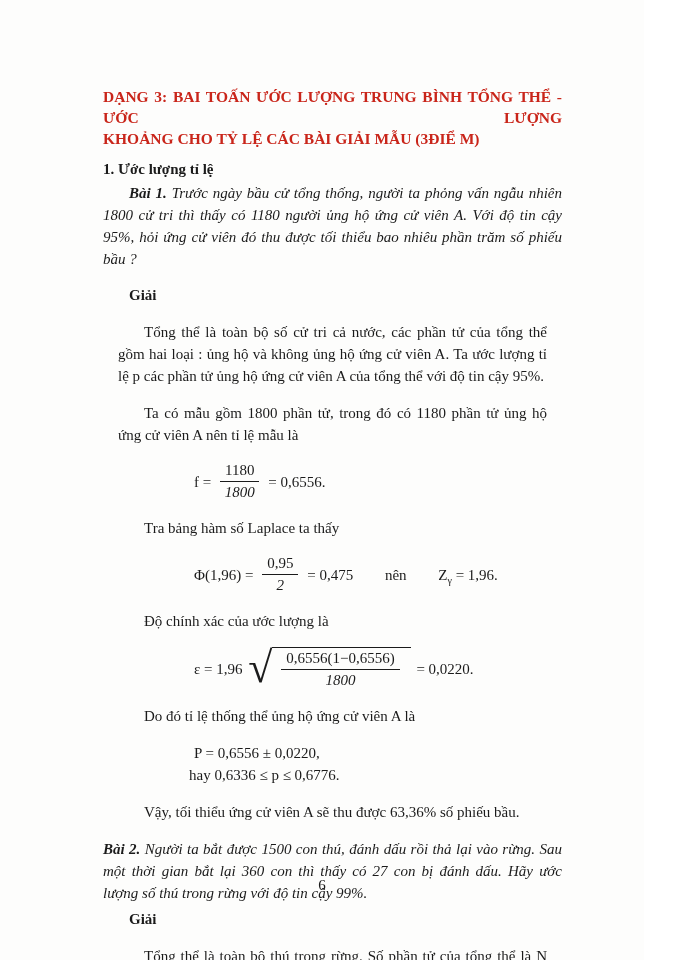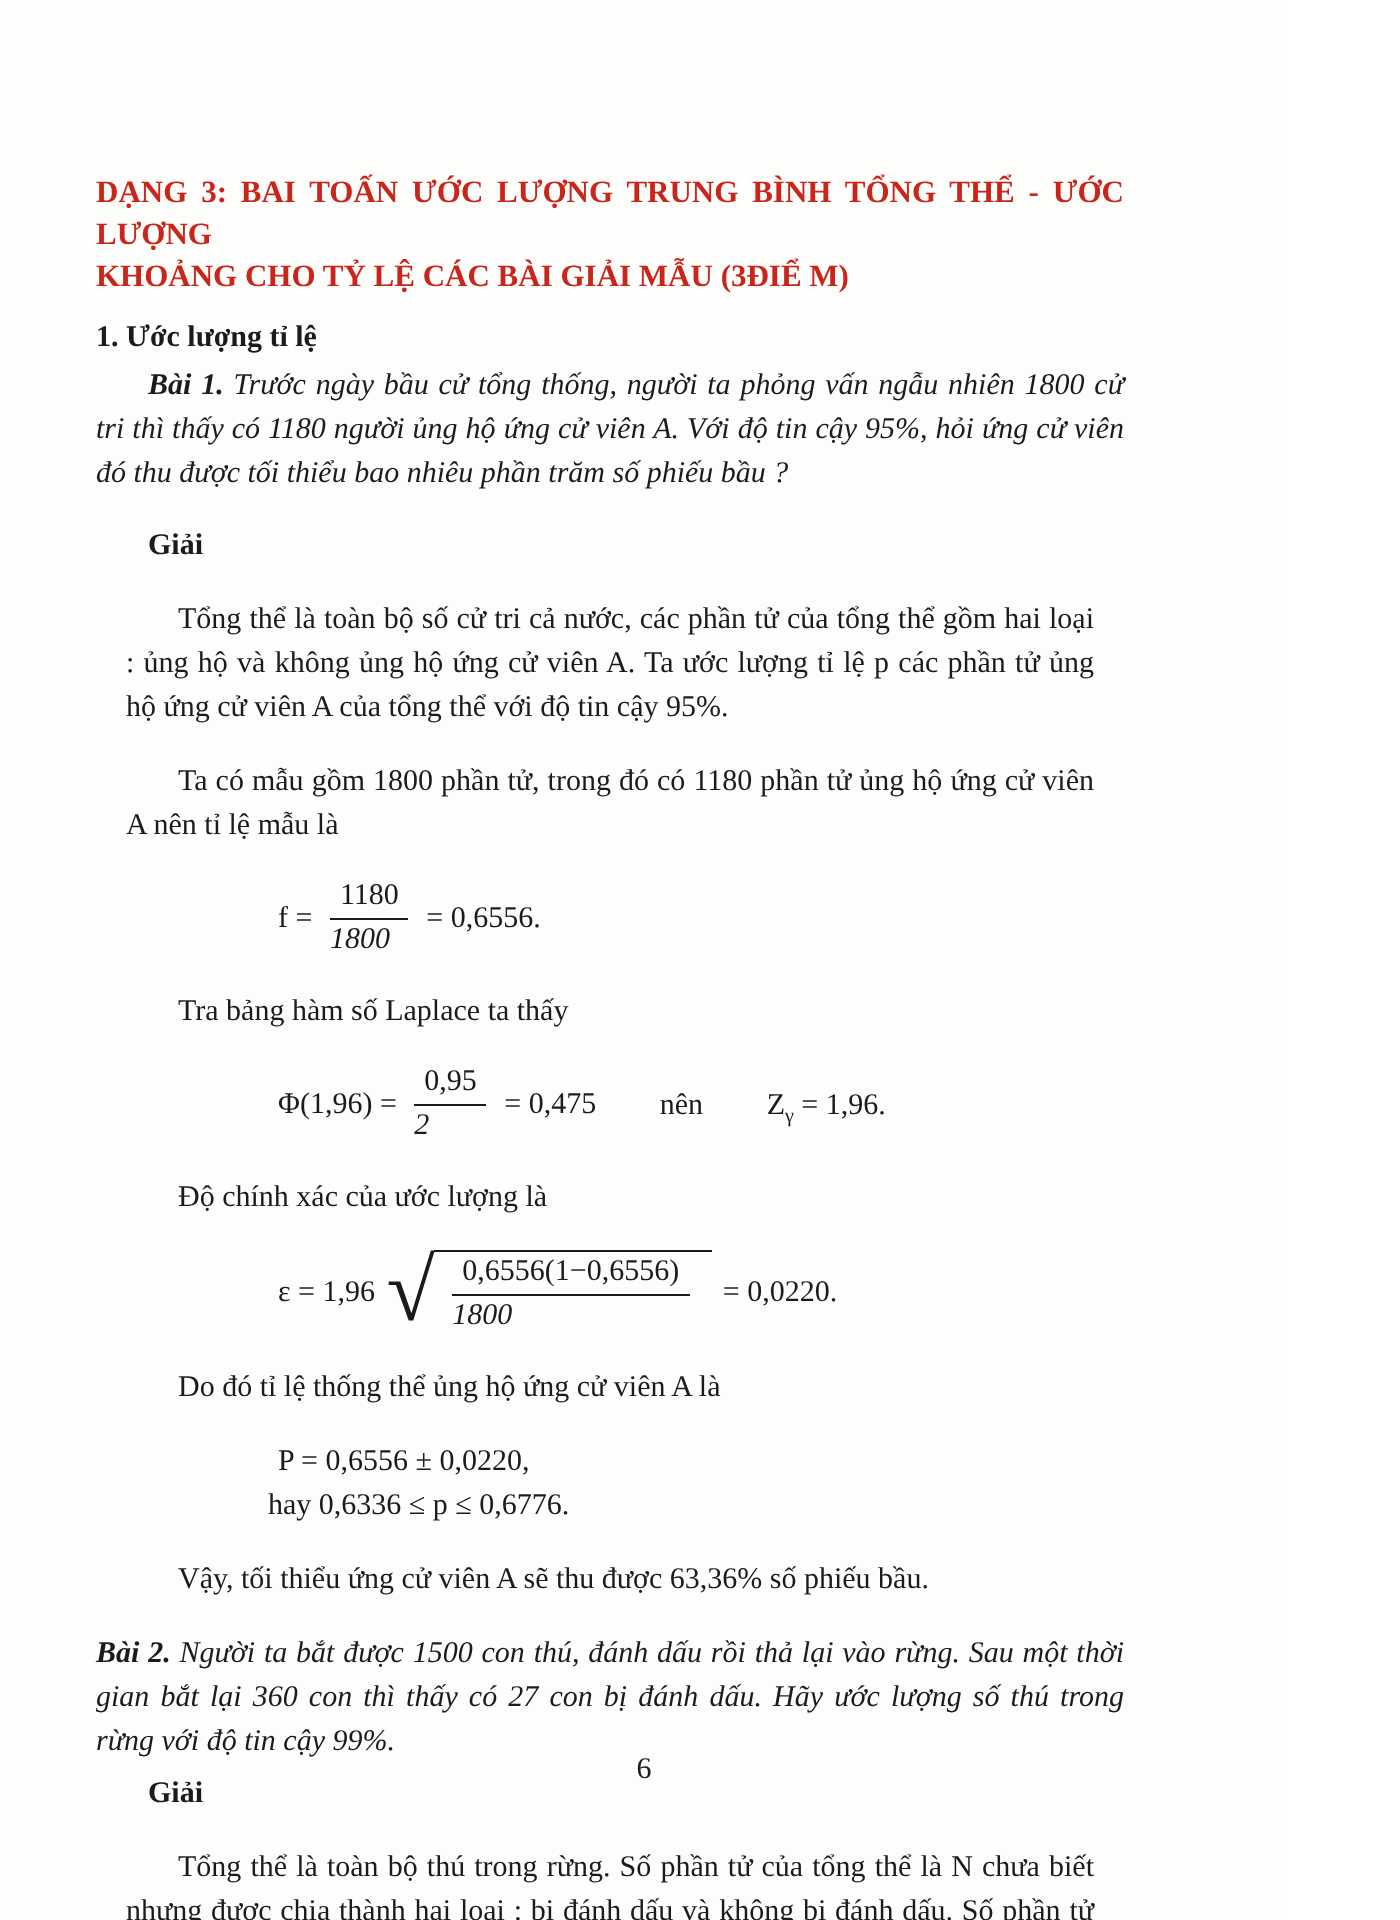--- a/index.html
+++ b/index.html
@@ -5,21 +5,21 @@
   html, body {
     margin: 0;
     padding: 0;
     background: #ffffff;
   }
   .page {
     position: relative;
     width: 644px;
     height: 960px;
     box-sizing: border-box;
-    padding: 86px 82px 0 48px;
+    padding: 86px 82px 0 103px;
     background: #fdfdfc;
     overflow: hidden;
     font-family: "Liberation Serif", "DejaVu Serif", serif;
     font-size: 15px;
     line-height: 22px;
     color: #1b1b1b;
   }
   .doc-title {
     font-size: 15.5px;
     line-height: 21px;
@@ -63,20 +63,21 @@
   }
   .result-line.sm { padding-left: 86px; }
   .formula {
     margin: 6px 0 7px 0;
     padding-left: 91px;
     white-space: nowrap;
   }
   .formula > span { vertical-align: middle; }
   .frac {
     display: inline-block;
+    text-align: center;
     vertical-align: middle;
     margin: 0 5px;
   }
   .frac .fnum {
     display: block;
     line-height: 19px;
     padding: 0 5px 1px 5px;
     border-bottom: 1.4px solid #1b1b1b;
   }
   .frac .fden {

